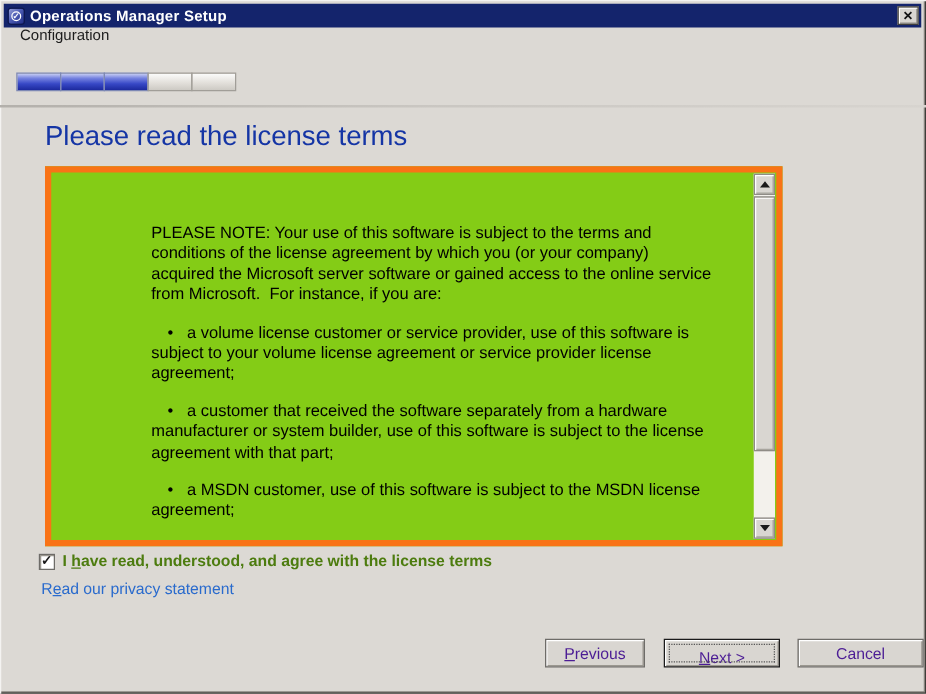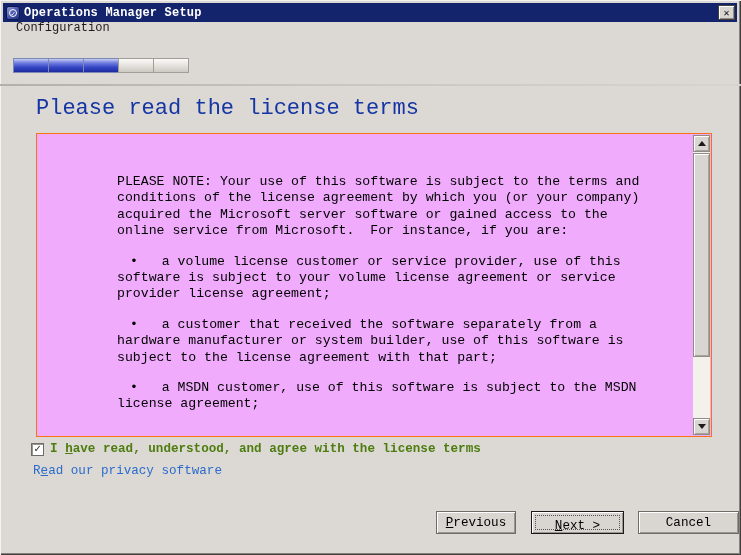--- a/index.html
+++ b/index.html
@@ -1,16 +1,16 @@
 <!DOCTYPE html>
 <html><head>
 <meta charset="utf-8">
 <style>
   html,body{margin:0;padding:0;background:#9a9893;}
-  *{box-sizing:border-box;font-family:Liberation Mono, monospace;}
+  *{box-sizing:border-box;font-family:Liberation Sans, sans-serif;}
 
   #window{
     position:relative;width:741px;height:555px;background:#dcd9d4;overflow:hidden;
     box-shadow: inset 1px 1px 0 #f4f3f1, inset -1px -1px 0 #3f3d39, inset -2px -2px 0 #87847e;
   }
 
   
   .titlebar{position:absolute;left:3px;top:3px;right:4px;height:19px;background:#14246c;display:flex;align-items:center;padding:0 2px;}
   .app-icon{width:14px;height:14px;border-radius:3px;margin:0 4px 0 1px;flex:0 0 auto;
     background:linear-gradient(135deg,#97a0d6 0%,#4d5cb4 45%,#222f86 100%);
@@ -31,21 +31,21 @@
     background:linear-gradient(180deg,#c6cdf2 0%,#7582e0 28%,#3748c6 62%,#1d2a9e 100%);}
   .progress .seg.empty{
     background:linear-gradient(180deg,#fbfbfa 0%,#e3e0db 55%,#cdcac4 100%);}
   .header-sep{position:absolute;left:0;right:0;top:84px;height:2px;
     background:linear-gradient(90deg,#b3b0ab 0%,#c9c6c1 45%,#d7d4cf 100%);}
 
   
   .page-heading{position:absolute;left:36px;top:96px;font-size:22px;color:#1535a5;}
 
   
-  .license-box{position:absolute;left:36px;top:133px;width:676px;height:304px;background:#f0abfc;border:1px solid #f97316;}
+  .license-box{position:absolute;left:36px;top:133px;width:590px;height:304px;background:#84cc16;border:5px solid #f97316;}
   .license-text{position:absolute;left:0;top:0;bottom:0;right:18px;padding:40px 30px 0 80px;overflow:hidden;
     font-size:13.2px;line-height:16.4px;color:#000;}
   .license-text p{margin:0 0 14px 0;}
   .license-text p.bullet{text-indent:13px;}
 
   
   .scrollbar{position:absolute;top:1px;right:1px;bottom:1px;width:17px;background:#f3f1ec;}
   .scroll-btn{position:absolute;left:0;width:17px;height:17px;background:#d9d6d1;border:1px solid #8f8c86;
     box-shadow: inset 1px 1px 0 #ffffff, inset -1px -1px 0 #a8a59e;
     display:flex;align-items:center;justify-content:center;}
@@ -62,21 +62,21 @@
     box-shadow: inset 1px 1px 0 #9a978f;
     margin:1px 6px 0 0;display:flex;align-items:center;justify-content:center;
     font-size:11px;font-weight:bold;color:#1a1a1a;line-height:11px;}
   .agree-label{font-size:12.6px;font-weight:bold;color:#4d7c0f;}
   .privacy-link{position:absolute;left:33px;top:464px;font-size:12.6px;color:#2a6bcd;cursor:pointer;}
   .u{text-decoration:underline;}
 
   
   .btn{position:absolute;top:511px;height:23px;background:#d9d6d1;border:1px solid #6e6c68;
     box-shadow: inset 1px 1px 0 #ffffff, inset -1px -1px 0 #9a978f;
-    font-size:12.6px;color:#000000;text-align:center;padding:0;display:flex;align-items:center;justify-content:center;cursor:default;}
+    font-size:12.6px;color:#4c1d95;text-align:center;padding:0;display:flex;align-items:center;justify-content:center;cursor:default;}
   .btn-previous{left:436px;width:80px;}
   .btn-next{left:531px;width:93px;border:1px solid #1a1a1a;position:absolute;align-items:flex-end;}
   .btn-next .focus{position:absolute;left:3px;right:3px;top:3px;bottom:3px;border:1px dotted #555;pointer-events:none;}
   .btn-cancel{left:638px;width:101px;}
 </style>
 </head>
 <body>
 
 <div id="window">
 
@@ -118,21 +118,21 @@
         <div class="tri-down"></div>
       </div>
     </div>
   </div>
 
   <div class="agree-row">
     <div class="checkbox" id="agree-checkbox">✓</div>
     <div class="agree-label"><span>I </span><span class="u">h</span><span>ave read, understood, and agree with the license terms</span></div>
   </div>
 
-  <div class="privacy-link"><span>R</span><span class="u">e</span><span>ad our privacy software</span></div>
+  <div class="privacy-link"><span>R</span><span class="u">e</span><span>ad our privacy statement</span></div>
 
   <button class="btn btn-previous">
       <span><span></span><span class="u">P</span><span>revious</span></span>
     </button>
   <button class="btn btn-next">
       <span><span></span><span class="u">N</span><span>ext &gt;</span></span>
       <span class="focus"></span>
     </button>
   <button class="btn btn-cancel">
       <span><span></span><span class="u"></span><span>Cancel</span></span>

